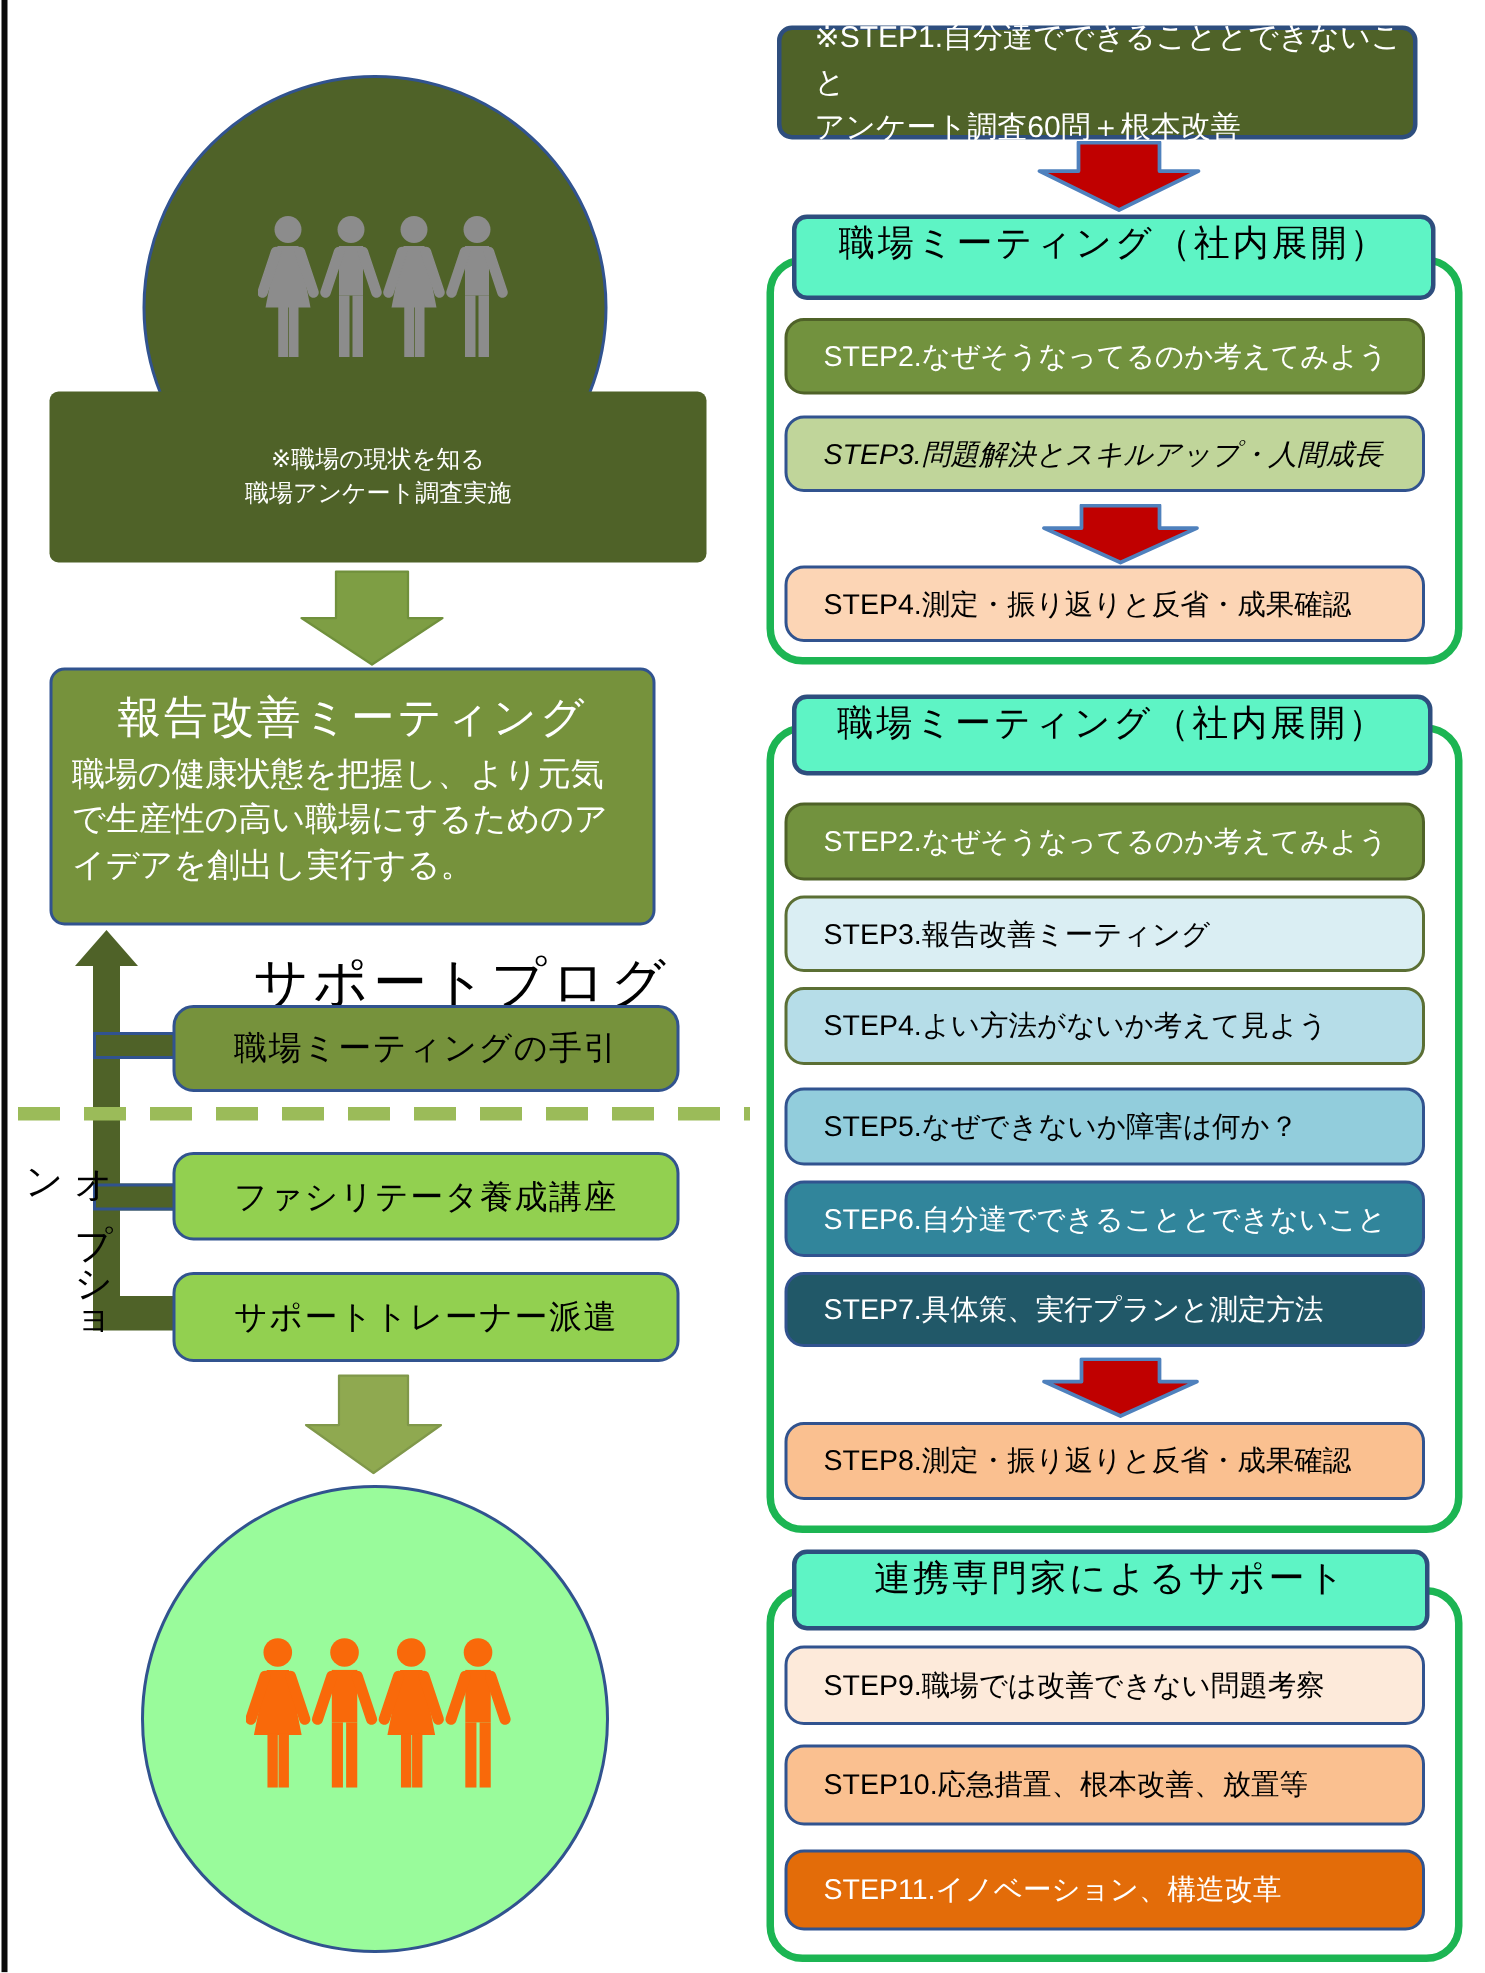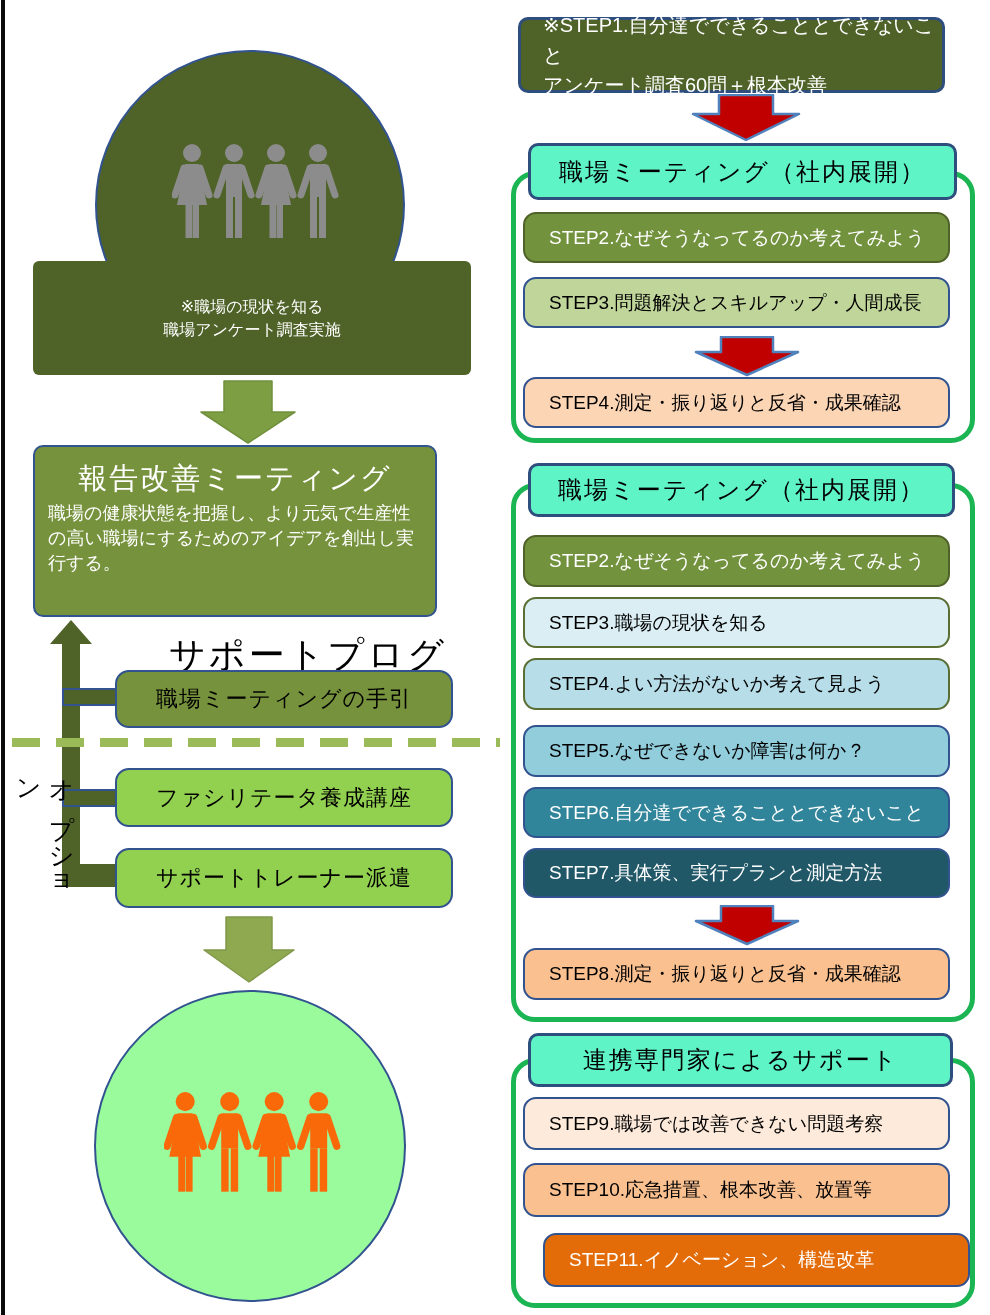--- a/index.html
+++ b/index.html
@@ -19,21 +19,21 @@
   .survey-box{
     left:33px;top:261px;width:438px;height:114px;background:#4F6228;border-radius:6px;
     color:#fff;font-size:16px;line-height:1.45;display:flex;flex-direction:column;
     justify-content:center;align-items:center;text-align:center;
   }
   .report-box{
     left:33px;top:445px;width:404px;height:172px;background:#76923C;border:2px solid #31538F;
     border-radius:10px;box-sizing:border-box;color:#fff;
   }
   .report-title{margin-top:12px;text-align:center;font-size:29px;letter-spacing:2px;}
-  .report-body{margin:2px 13px 0 13px;font-size:18px;line-height:1.38;text-align:left;}
+  .report-body{margin:2px 13px 0 13px;font-size:22px;line-height:1.38;text-align:left;}
   .support-label{left:168px;top:631px;width:280px;font-size:36px;letter-spacing:3px;text-align:center;color:#000;}
   .opt-box{left:115px;width:338px;box-sizing:border-box;border:2px solid #31538F;border-radius:14px;
     display:flex;align-items:center;justify-content:center;font-size:22px;letter-spacing:1px;color:#000;}
   .opt-1{top:670px;height:58px;background:#76923C;}
   .opt-2{top:768px;height:59px;background:#92D050;}
   .opt-3{top:848px;height:60px;background:#92D050;}
   .dashed-line{left:12px;top:738px;width:488px;height:9px;
     background:repeating-linear-gradient(to right,#9BBB59 0 28px,rgba(0,0,0,0) 28px 44px);}
   .option-label{left:13px;top:762px;height:165px;writing-mode:vertical-rl;font-size:25px;letter-spacing:5px;color:#000;}
   .connector{left:62px;width:56px;height:18px;background:#4F6228;border:2px solid #31538F;box-sizing:border-box;}
@@ -43,44 +43,44 @@
     left:518px;top:17px;width:427px;height:76px;background:#4F6228;border:3px solid #2E4E7E;
     border-radius:10px;box-sizing:border-box;color:#fff;font-size:20px;line-height:1.5;
     display:flex;flex-direction:column;justify-content:center;padding-left:22px;
   }
   .group-frame{left:511px;width:464px;border:5px solid #1CB553;border-radius:24px;box-sizing:border-box;background:transparent;}
   .frame-1{top:171px;height:272px;}
   .frame-2{top:483px;height:539px;}
   .frame-3{top:1058px;height:250px;}
   .group-header{
     background:#5EF4C5;border:3px solid #2E4E7E;border-radius:10px;box-sizing:border-box;
-    display:flex;align-items:center;justify-content:center;font-size:24px;letter-spacing:2px;color:#000;z-index:3;
+    display:flex;justify-content:center;font-size:24px;letter-spacing:2px;color:#000;z-index:3;
   }
   .hdr-1{left:528px;top:143px;width:429px;height:57px;}
   .hdr-2{left:528px;top:463px;width:427px;height:54px;}
   .hdr-3{left:528px;top:1033px;width:425px;height:54px;}
   .step{
     left:523px;width:427px;box-sizing:border-box;border-radius:13px;display:flex;align-items:center;
     font-size:19px;padding-left:24px;color:#000;border:2px solid #31538F;z-index:2;
   }
   .st-olive{background:#72923E;border-color:#4F6228;color:#fff;}
   .st-lightgreen{background:#C0D59A;}
   .st-peach-light{background:#FCD5B5;}
   .st-peach{background:#FAC090;}
   .st-paleblue{background:#DAEEF3;border-color:#5B6F34;}
   .st-lightblue{background:#B6DDE8;border-color:#5B6F34;}
   .st-midblue{background:#92CDDC;}
   .st-teal{background:#31859B;color:#ffffff;}
   .st-darkteal{background:#215868;color:#fff;}
   .st-orange{background:#E36C09;color:#fff;}
-  .s-g1-2{top:212px;height:51px;} .s-g1-3{top:277px;height:51px;} .s-g1-4{top:377px;height:51px;}
+  .s-g1-2{top:212px;height:51px;} .s-g1-3{top:277px;height:51px;font-style:italic;} .s-g1-4{top:377px;height:51px;}
   .s-g2-2{top:535px;height:52px;} .s-g2-3{top:597px;height:51px;} .s-g2-4{top:658px;height:52px;}
   .s-g2-5{top:725px;height:52px;} .s-g2-6{top:787px;height:51px;} .s-g2-7{top:848px;height:50px;}
   .s-g2-8{top:948px;height:52px;}
-  .s-g3-9{top:1097px;height:53px;} .s-g3-10{top:1163px;height:54px;} .s-g3-11{top:1233px;height:54px;margin-left:20px;}
+  .s-g3-9{top:1097px;height:53px;} .s-g3-10{top:1163px;height:54px;} .s-g3-11{top:1233px;height:54px;}
   .red-arrow-1{left:691px;top:94px;}
   .red-arrow-2{left:694px;top:336px;}
   .red-arrow-3{left:694px;top:905px;}
   .green-arrow-1{left:200px;top:380px;}
   .green-arrow-2{left:203px;top:916px;}
   .up-arrow{left:48px;top:618px;}
 </style>
 </head>
 <body>
 
@@ -195,21 +195,21 @@
   </div>
 
   <div class="abs group-frame frame-2"></div>
   <div class="abs group-header hdr-2">
     <span>職場ミーティング（社内展開）</span>
   </div>
   <div class="abs step st-olive s-g2-2">
     <span>STEP2.なぜそうなってるのか考えてみよう</span>
   </div>
   <div class="abs step st-paleblue s-g2-3">
-    <span>STEP3.職場の現状を知る</span>
+    <span>STEP3.報告改善ミーティング</span>
   </div>
   <div class="abs step st-lightblue s-g2-4">
     <span>STEP4.よい方法がないか考えて見よう</span>
   </div>
   <div class="abs step st-midblue s-g2-5">
     <span>STEP5.なぜできないか障害は何か？</span>
   </div>
   <div class="abs step st-teal s-g2-6">
     <span>STEP6.自分達でできることとできないこと</span>
   </div>

